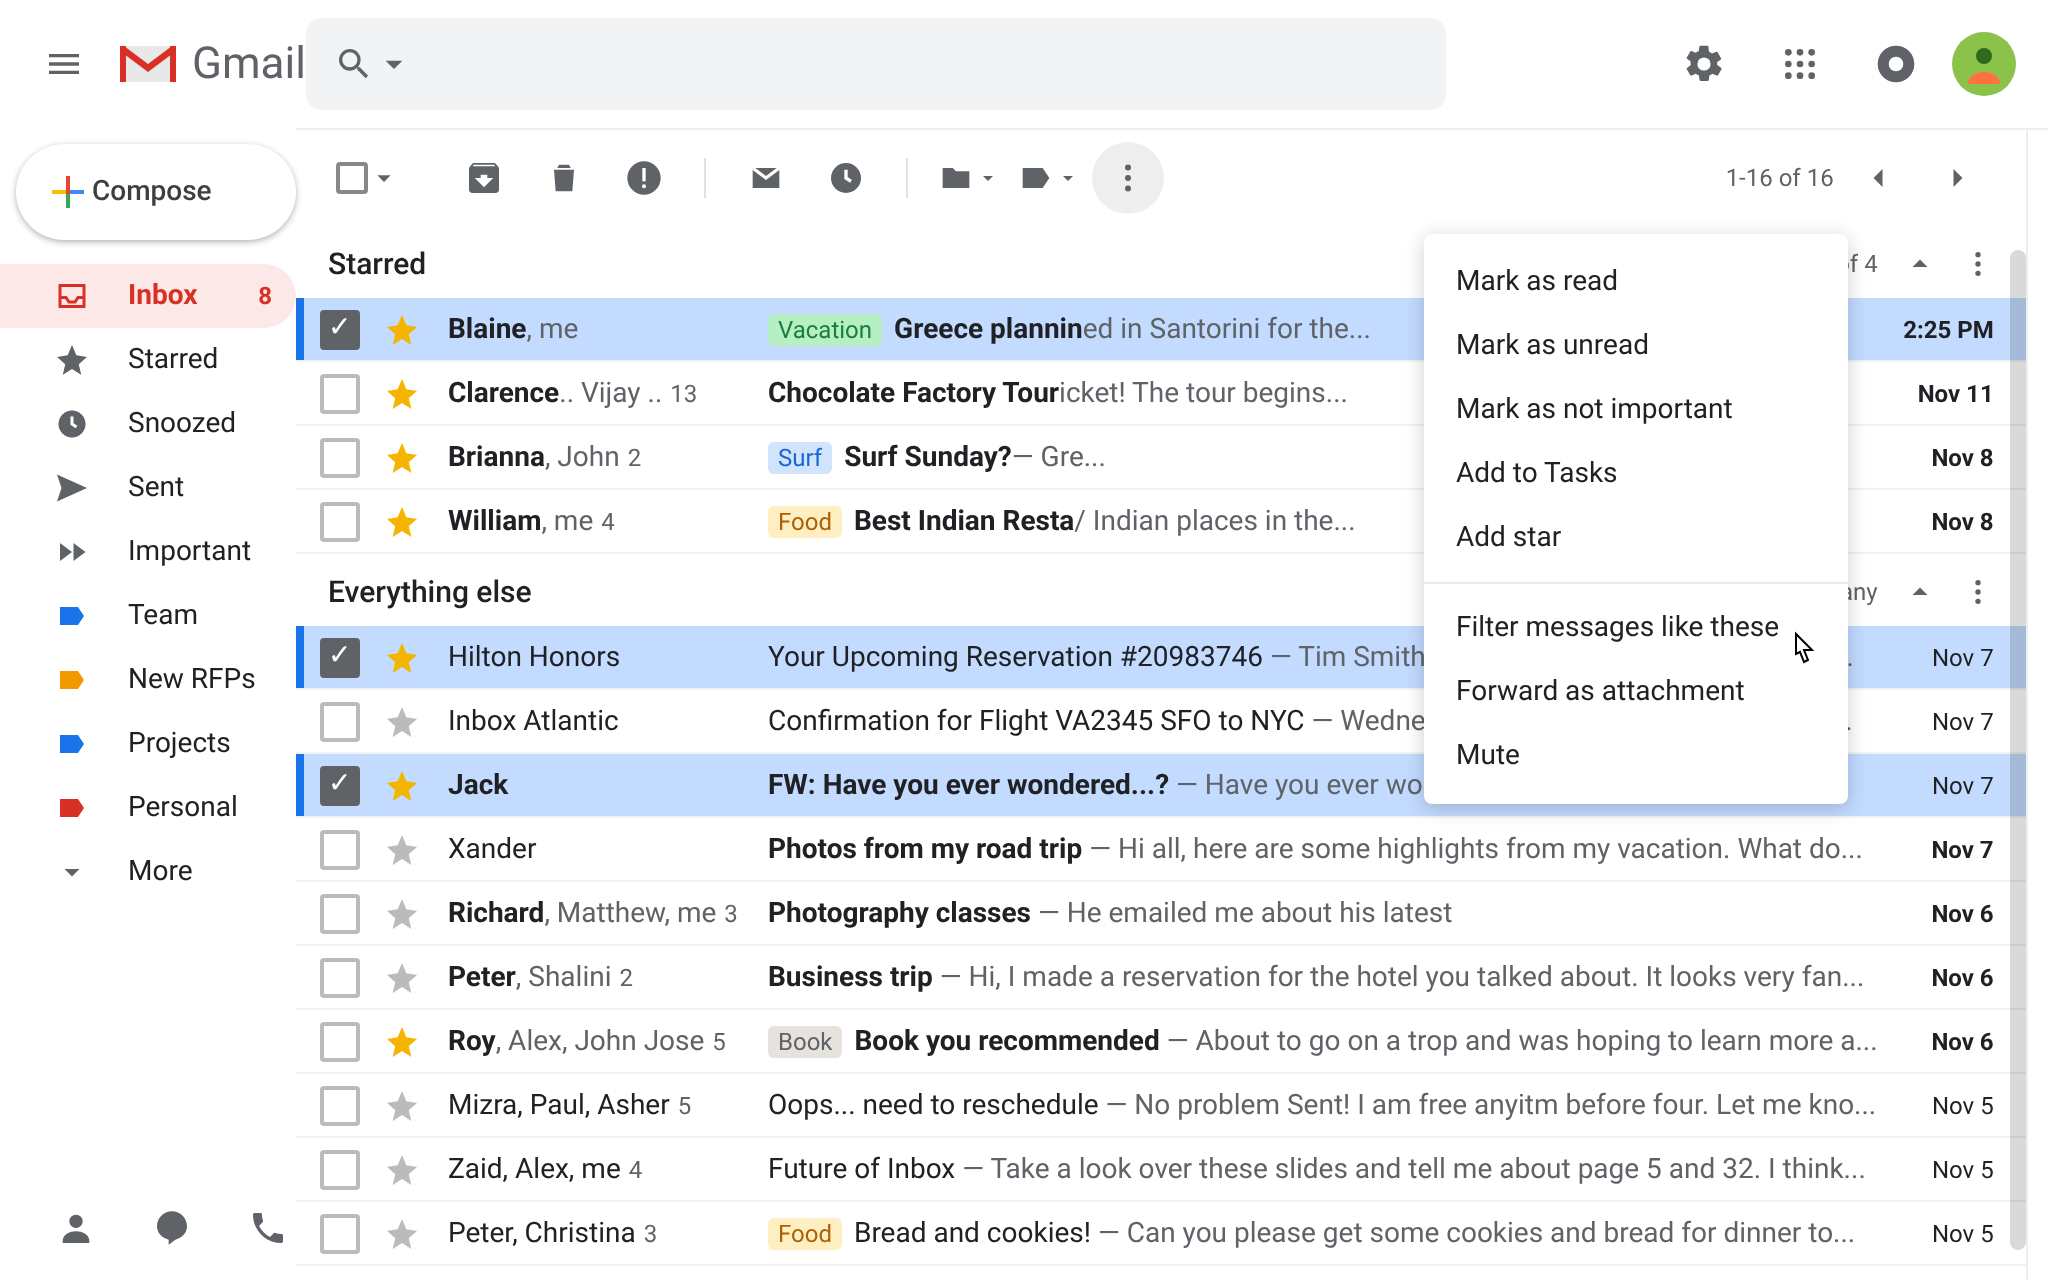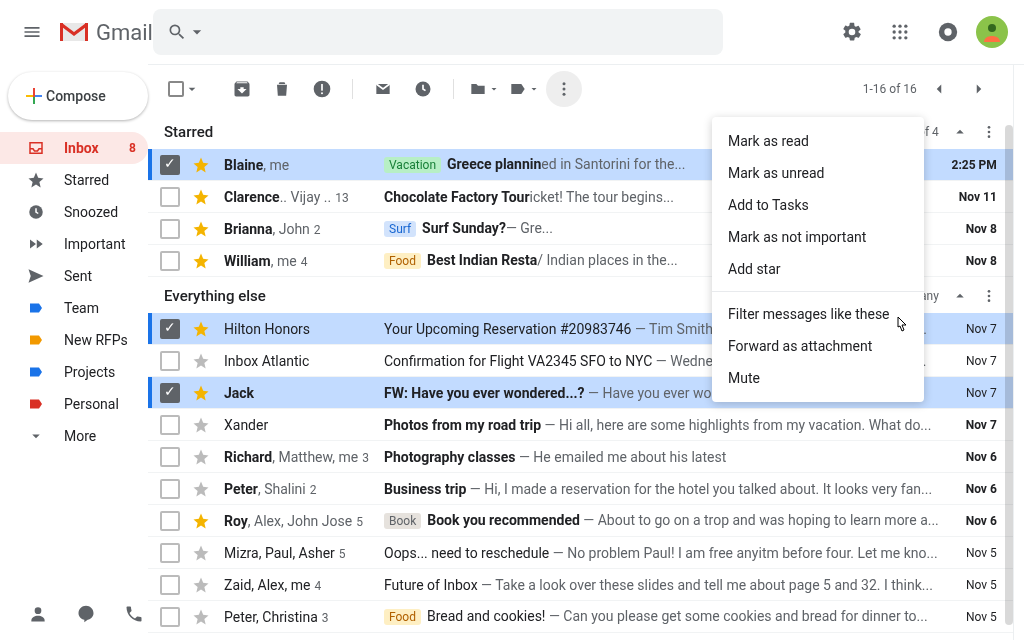--- a/index.html
+++ b/index.html
@@ -153,32 +153,32 @@
             <svg width="18" height="18" viewBox="0 0 24 24" fill="currentColor">
               <circle cx="12" cy="12" r="9"></circle>
               <path d="M12 7v5l3 2" stroke="#fff" stroke-width="2" fill="none"></path>
             </svg>
           </span>
           <span>Snoozed</span>
         </div>
         <div class="nav-item">
           <span class="nav-icon">
             <svg width="18" height="18" viewBox="0 0 24 24" fill="currentColor">
+              <path d="M2 3l20 9-20 9 3-9z"></path>
+            </svg>
+          </span>
+          <span>Sent</span>
+        </div>
+        <div class="nav-item">
+          <span class="nav-icon">
+            <svg width="18" height="18" viewBox="0 0 24 24" fill="currentColor">
               <path d="M4 6l8 6-8 6zM13 6l8 6-8 6z"></path>
             </svg>
           </span>
           <span>Important</span>
-        </div>
-        <div class="nav-item">
-          <span class="nav-icon">
-            <svg width="18" height="18" viewBox="0 0 24 24" fill="currentColor">
-              <path d="M2 3l20 9-20 9 3-9z"></path>
-            </svg>
-          </span>
-          <span>Sent</span>
         </div>
         <div class="nav-item">
           <span class="nav-icon">
             <svg width="18" height="18" viewBox="0 0 24 24" fill="#1a73e8">
               <path d="M4 6h12l4 6-4 6H4z"></path>
             </svg>
           </span>
           <span>Team</span>
         </div>
         <div class="nav-item">
@@ -469,21 +469,21 @@
           </div>
           <div class="row">
             <div class="sel-bar"></div>
             <div class="chk"></div>
             <div class="star ">
               <svg width="18" height="18" viewBox="0 0 24 24" fill="currentColor">
                 <path d="M12 2l2.9 6.9L22 10l-5.5 4.8L18.2 22 12 18l-6.2 4 1.7-7.2L2 10l7.1-1.1z"></path>
               </svg>
             </div>
             <div class="sender"><span>Mizra, Paul, Asher</span><span class="num">5</span></div>
-            <div class="subj"><span>Oops... need to reschedule</span><span class="snip"> — No problem Paul! I am free anyitm before four. Let me kno...</span></div>
+            <div class="subj"><span>Oops... need to reschedule</span><span class="snip"> — No problem Sent! I am free anyitm before four. Let me kno...</span></div>
             <div class="date ">Nov 5</div>
           </div>
           <div class="row">
             <div class="sel-bar"></div>
             <div class="chk"></div>
             <div class="star ">
               <svg width="18" height="18" viewBox="0 0 24 24" fill="currentColor">
                 <path d="M12 2l2.9 6.9L22 10l-5.5 4.8L18.2 22 12 18l-6.2 4 1.7-7.2L2 10l7.1-1.1z"></path>
               </svg>
             </div>
@@ -501,22 +501,22 @@
             </div>
             <div class="sender"><span>Peter, Christina</span><span class="num">3</span></div>
             <div class="subj"><span class="tag" style="background:#feefc3;color:#b06000">Food</span><span>Bread and cookies!</span><span class="snip"> — Can you please get some cookies and bread for dinner to...</span></div>
             <div class="date ">Nov 5</div>
           </div>
         </div>
 
       <div class="menu" id="ctx-menu">
           <div class="menu-item">Mark as read</div>
           <div class="menu-item">Mark as unread</div>
+          <div class="menu-item">Mark as not important</div>
           <div class="menu-item">Add to Tasks</div>
-          <div class="menu-item">Mark as not important</div>
           <div class="menu-item">Add star</div>
           <div class="menu-sep"></div>
           <div class="menu-item">Filter messages like these</div>
           <div class="menu-item">Forward as attachment</div>
           <div class="menu-item">Mute</div>
         </div>
       <svg class="menu-cursor" width="20" height="24" viewBox="0 0 20 24">
           <path fill="#fff" stroke="#000" stroke-width="1" d="M6 2v10l2-1 2 5 2-1-2-5h4z"></path>
         </svg>
       <div class="scroll-ind"></div>

